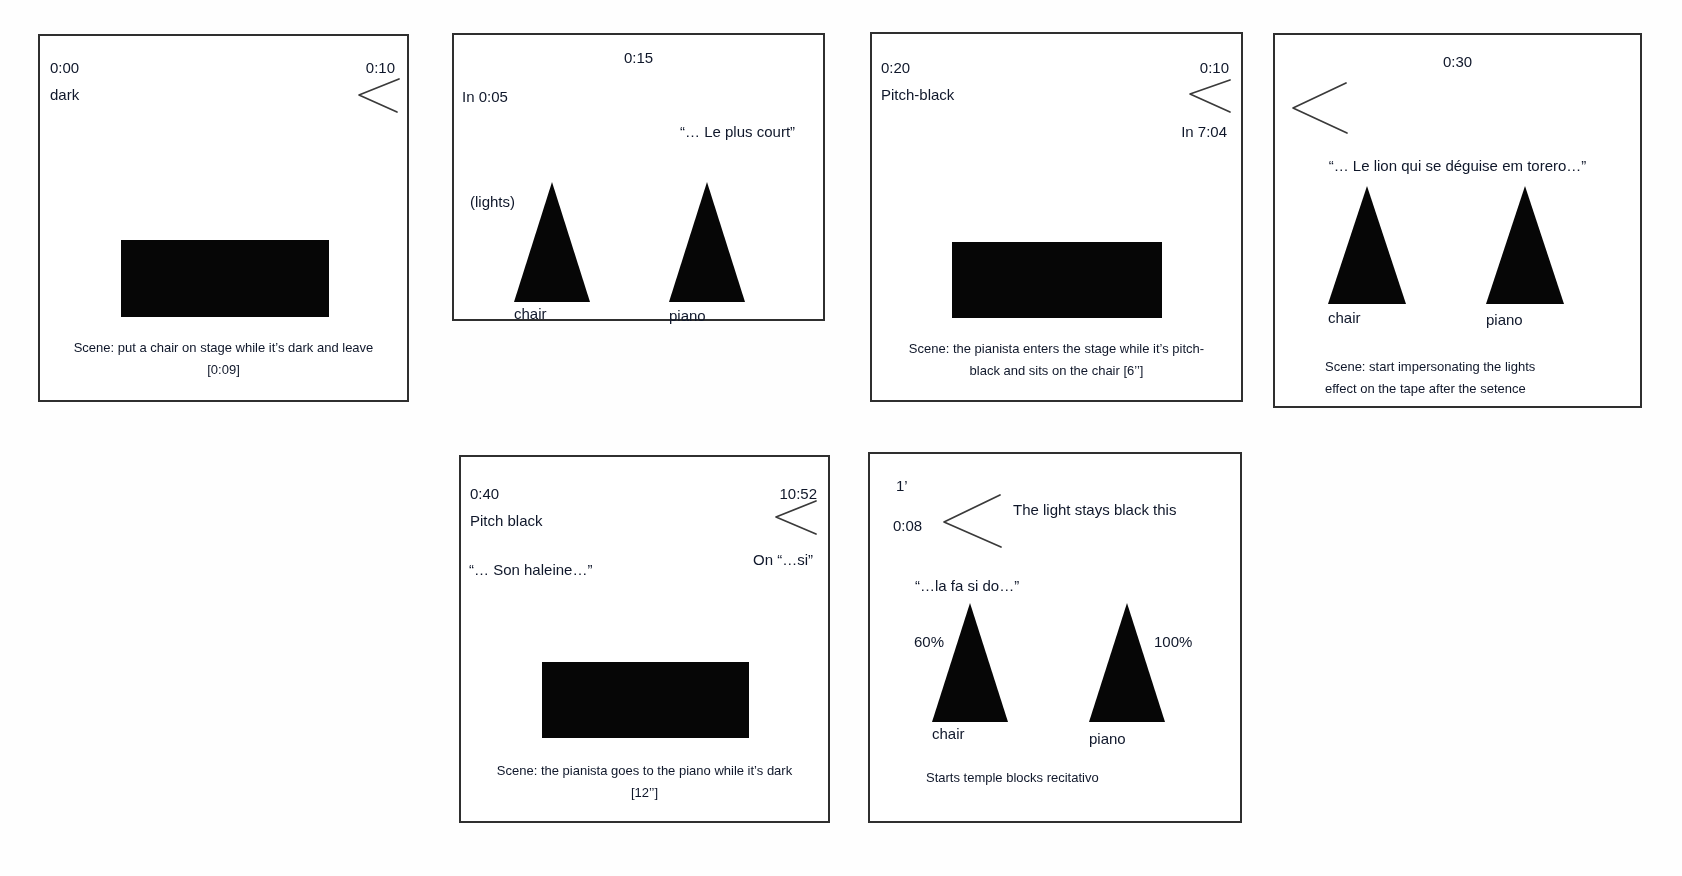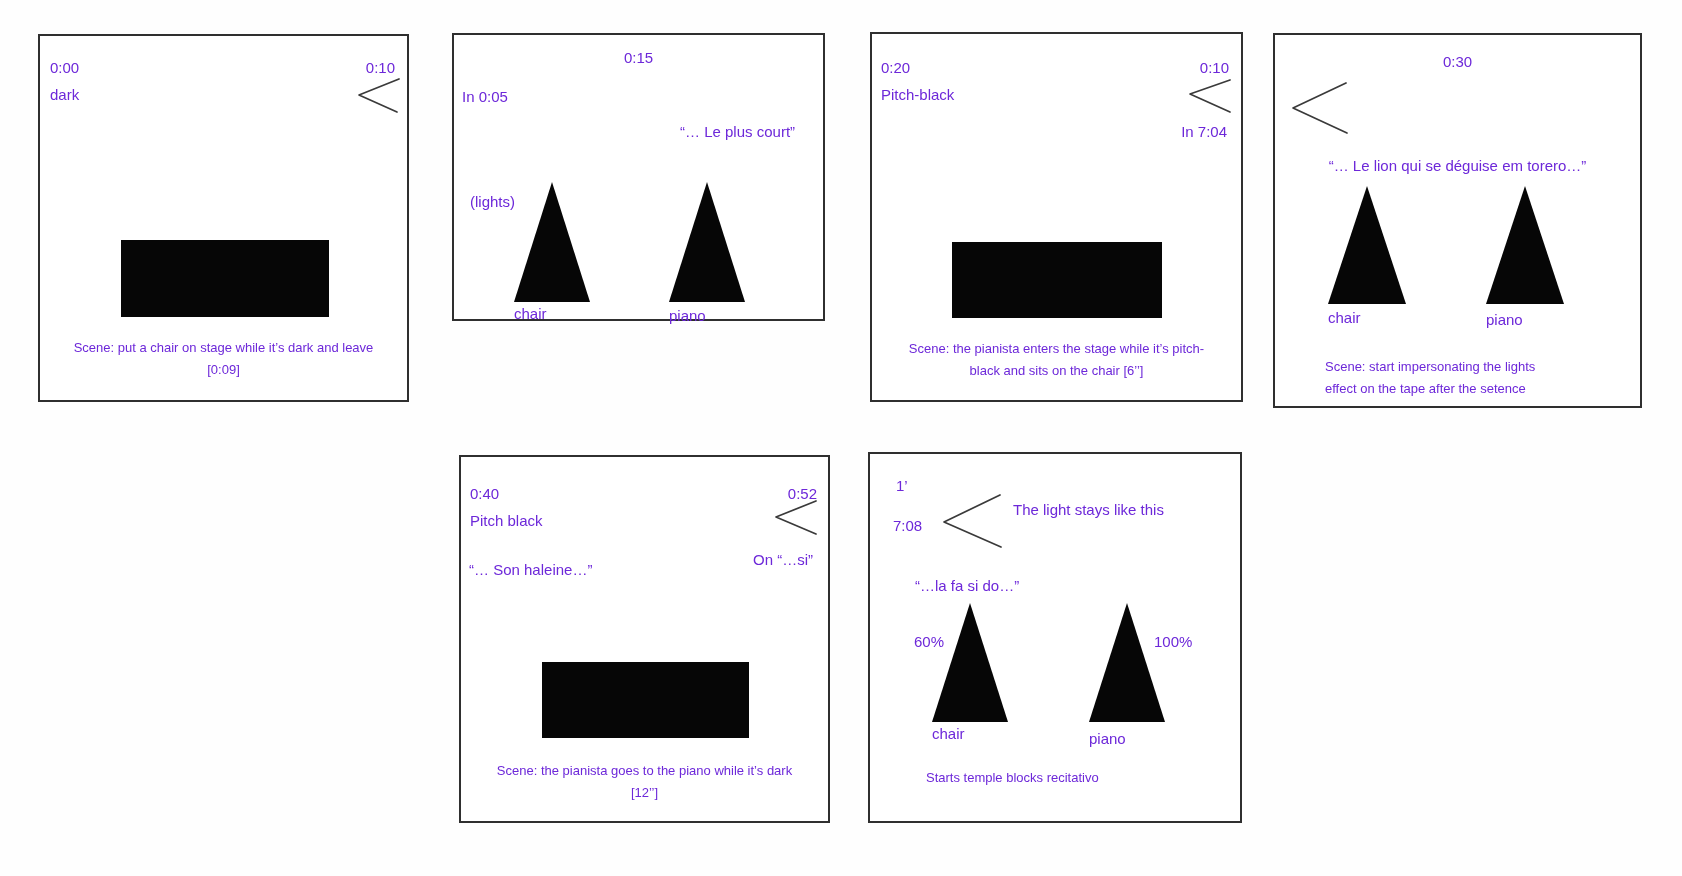--- a/index.html
+++ b/index.html
@@ -1,18 +1,18 @@
 <!DOCTYPE html>
 <html><head>
 <meta charset="utf-8">
 <style>
   html, body { margin:0; padding:0; background:#ffffff; }
   .canvas {
     position:relative; width:1682px; height:876px; background:#fefefe;
-    font-family:"Liberation Sans", sans-serif; color:#6d28d9; overflow:hidden;
+    font-family:"Liberation Sans", sans-serif; color:#0f172a; overflow:hidden;
   }
   .panel { position:absolute; border:2px solid #2f2f2f; background:#ffffff; box-sizing:border-box; }
   #p1 { left:38px;   top:34px;  width:371px; height:368px; }
   #p2 { left:452px;  top:33px;  width:373px; height:288px; }
   #p3 { left:870px;  top:32px;  width:373px; height:370px; }
   #p4 { left:1273px; top:33px;  width:369px; height:375px; }
   #p5 { left:459px;  top:455px; width:371px; height:368px; }
   #p6 { left:868px;  top:452px; width:374px; height:371px; }
 
   .txt { position:absolute; font-size:15px; line-height:20px; white-space:nowrap; }
@@ -84,40 +84,40 @@
     <div class="trilabel" style="left:211px; width:78px; top:276px;">piano</div>
     <div class="scene" style="left:50px; top:321px; width:262px;">
       <div>Scene: start impersonating the lights</div>
       <div>effect on the tape after the setence</div>
     </div>
   </div>
 
   <div class="panel" id="p5">
     <div class="txt" style="left:9px; top:27px;">0:40</div>
     <div class="txt" style="left:9px; top:54px;">Pitch black</div>
-    <div class="txt" style="right:11px; top:27px;">0:52</div>
+    <div class="txt" style="right:11px; top:27px;">10:52</div>
     <svg class="hairpin" style="left:311px; top:41px;" width="48" height="40">
       <polyline points="44,3 4,19 44,36"></polyline>
     </svg>
     <div class="txt" style="right:15px; top:93px;">On “…si”</div>
     <div class="txt" style="left:8px; top:103px;">“… Son haleine…”</div>
     <div class="rect" style="left:81px; top:205px; width:207px; height:76px;"></div>
     <div class="scene mid" style="top:303px;">
       <div>Scene: the pianista goes to the piano while it’s dark</div>
       <div>[12’’]</div>
     </div>
   </div>
 
   <div class="panel" id="p6">
     <div class="txt" style="left:26px; top:22px;">1’</div>
-    <div class="txt" style="left:23px; top:62px;">7:08</div>
+    <div class="txt" style="left:23px; top:62px;">0:08</div>
     <svg class="hairpin" style="left:70px; top:37px;" width="66" height="62">
       <polyline points="60,4 4,31 61,56"></polyline>
     </svg>
-    <div class="txt" style="left:143px; top:46px;">The light stays like this</div>
+    <div class="txt" style="left:143px; top:46px;">The light stays black this</div>
     <div class="txt" style="left:45px; top:122px;">“…la fa si do…”</div>
     <div class="txt" style="left:44px; top:178px;">60%</div>
     <div class="tri" style="left:62px; top:149px; border-bottom-width:119px;"></div>
     <div class="trilabel" style="left:62px; width:76px; top:271px;">chair</div>
     <div class="tri" style="left:219px; top:149px; border-bottom-width:119px;"></div>
     <div class="txt" style="left:284px; top:178px;">100%</div>
     <div class="trilabel" style="left:219px; width:76px; top:276px;">piano</div>
     <div class="scene" style="left:56px; top:313px; white-space:nowrap;">Starts temple blocks recitativo</div>
   </div>
 

